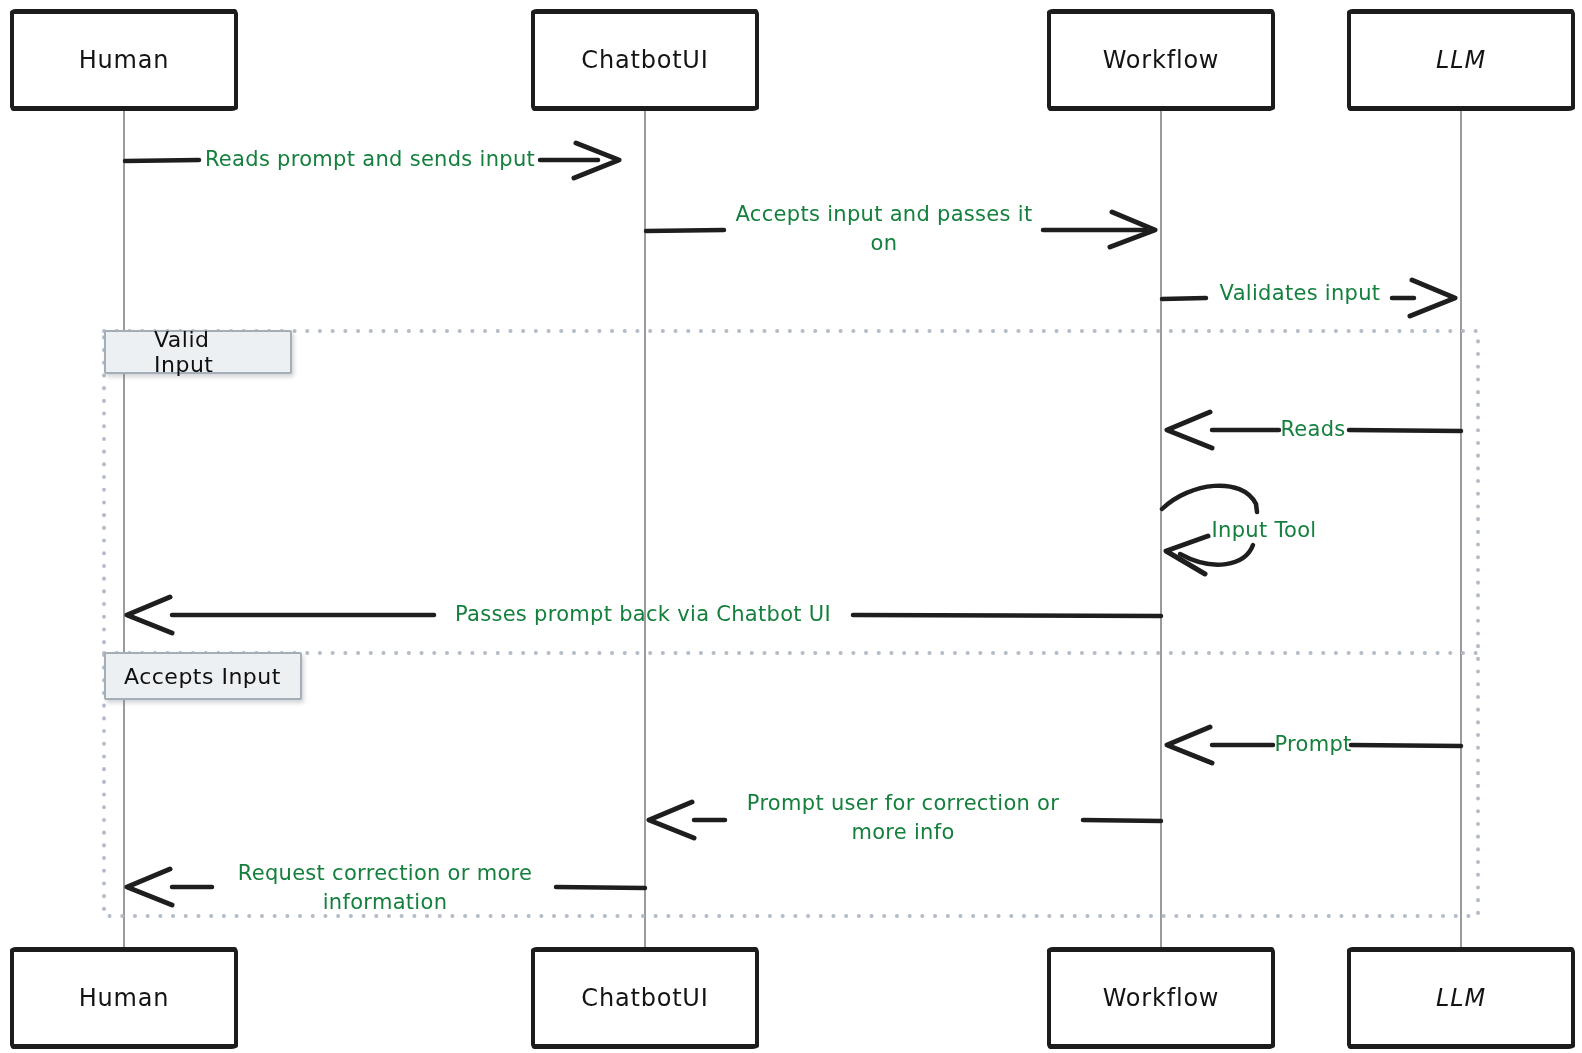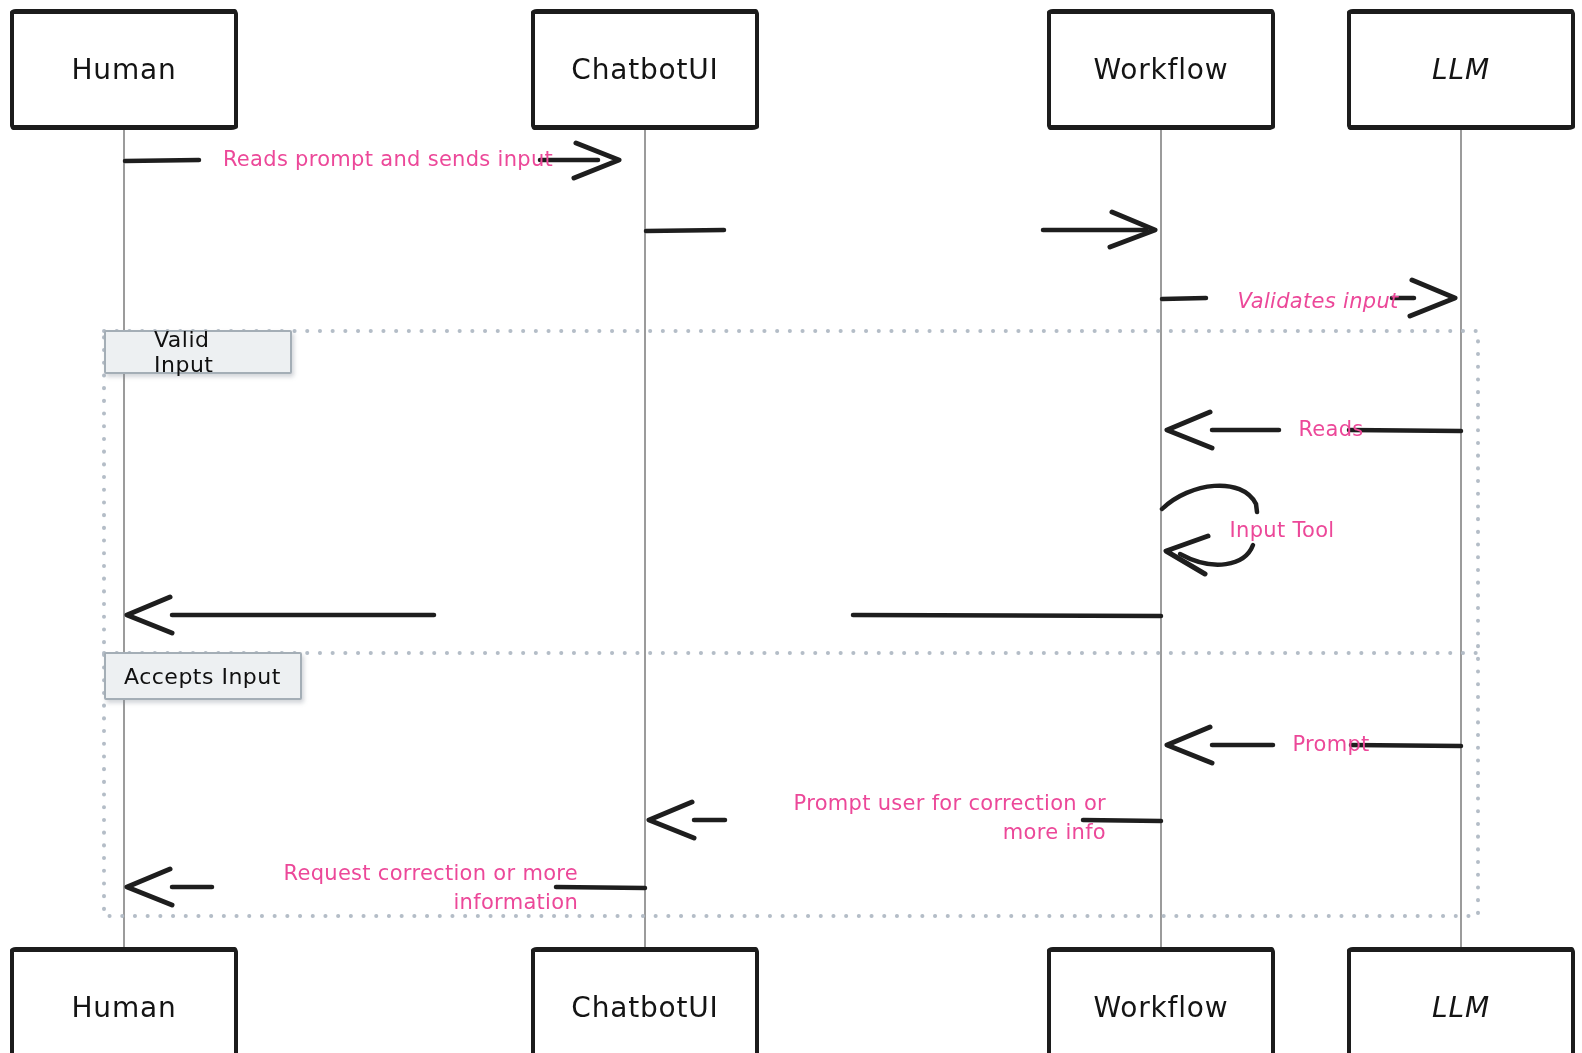--- a/index.html
+++ b/index.html
@@ -23,44 +23,43 @@
   
   .lifeline   { stroke: #9b9b9b; stroke-width: 2; }
   .shaft      { stroke: #1e1e1e; stroke-width: 4.5; stroke-linecap: round; }
   .head       { stroke: #1e1e1e; stroke-width: 5; fill: none; stroke-linecap: round; stroke-linejoin: round; }
   .loop-arc   { stroke: #1e1e1e; stroke-width: 4.5; fill: none; stroke-linecap: round; }
   .frame-dots { stroke: #b4bdc7; stroke-width: 4; fill: none; stroke-dasharray: 0.1 12.6; stroke-linecap: round; }
   
   .actor-box {
     position: absolute;
     width: 228px;
-    height: 119px;
+    height: 100px;
     box-sizing: border-box;
     background: #ffffff;
     border: 4px solid #1c1c1c;
     border-radius: 6px 3px 7px 3px / 3px 7px 3px 6px;
     box-shadow: 0 1px 0 #1c1c1c, 0 -1px 0 #1c1c1c;
     display: flex;
     align-items: center;
     justify-content: center;
-    font-size: 28px;
+    font-size: 24px;
     letter-spacing: 0.8px;
     color: #141414;
   }
   
   .msg {
     position: absolute;
     transform: translate(-50%, -50%);
-    text-align: right;
+    text-align: center;
     font-size: 21px;
     line-height: 1.4;
     letter-spacing: 0.3px;
-    color: #ec4899;
+    color: #15803d;
     white-space: nowrap;
-    margin-left: 18px;
   }
   .msg.wrap { white-space: normal; }
   
   .section-label {
     position: absolute;
     box-sizing: border-box;
     background: #edf0f2;
     border: 2px solid #a4aeb6;
     border-radius: 2px;
     box-shadow: 2px 3px 4px rgba(125, 135, 145, 0.35);
@@ -159,27 +158,29 @@
   </div>
   <div class="actor-box" style="left:1047px; top:948px;">
     <span>Workflow</span>
   </div>
   <div class="actor-box" style="left:1347px; top:948px; font-style:italic;">
     <span>LLM</span>
   </div>
 
   <div class="msg" style="left:370px; top:160px;">Reads prompt and sends input</div>
 
+  <div class="msg wrap" style="left:884px; top:229px; width:330px;">Accepts input and passes it on</div>
 
-  <div class="msg" style="left:1300px; top:302px;font-style:italic;">Validates input</div>
+  <div class="msg" style="left:1300px; top:294px;">Validates input</div>
 
   <div class="msg" style="left:1313px; top:430px;">Reads</div>
 
   <div class="msg" style="left:1264px; top:531px;">Input Tool</div>
 
+  <div class="msg" style="left:643px; top:615px;">Passes prompt back via Chatbot UI</div>
 
   <div class="msg" style="left:1313px; top:745px;">Prompt</div>
 
   <div class="msg wrap" style="left:385px; top:888px; width:350px;">Request correction or more information</div>
 
   <div class="msg wrap" style="left:903px; top:818px; width:370px;">Prompt user for correction or more info</div>
 
 </div>
 
 </body></html>

